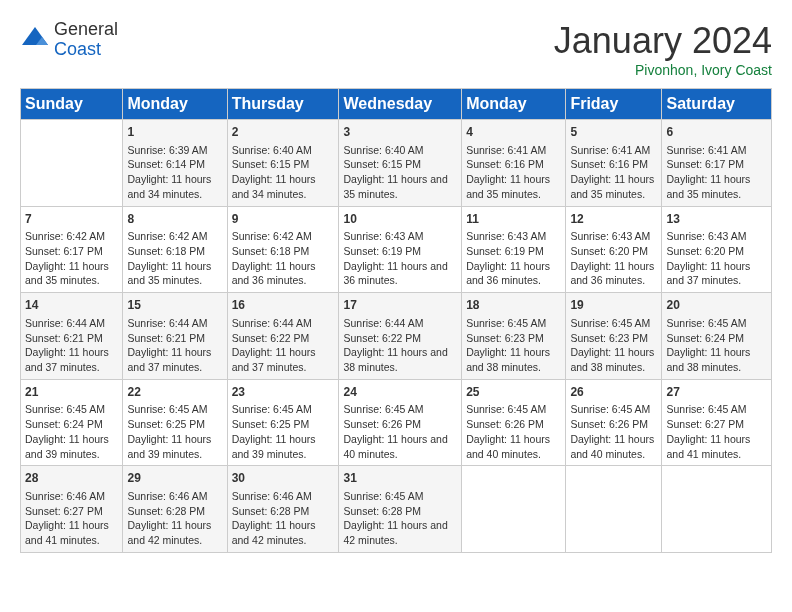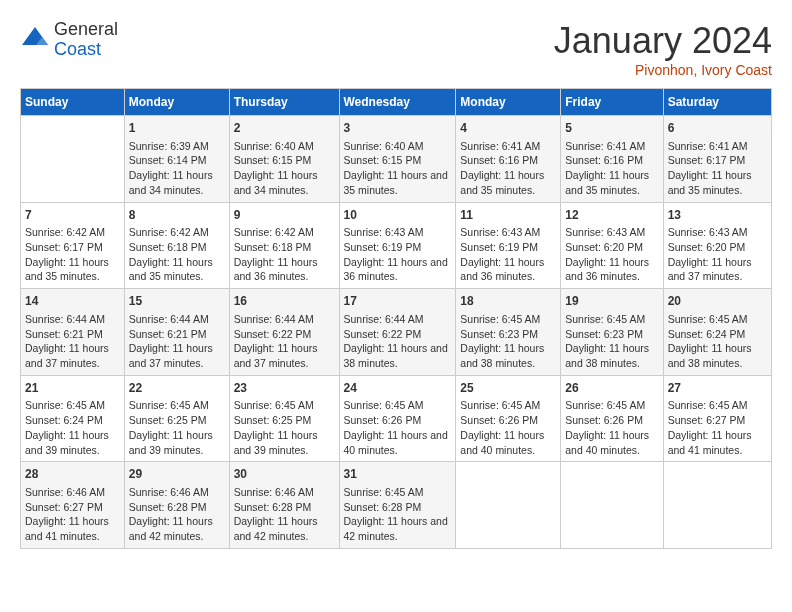--- a/index.html
+++ b/index.html
@@ -38,33 +38,33 @@
       text-align: right;
       margin-left: 16px;
     }
     .month-title {
       font-size: 36px;
       font-weight: normal;
       color: #333;
     }
     .subtitle {
       font-size: 14px;
-      color: #c2410c;
+      color: #15803d;
     }
     table {
       width: 100%;
       border-collapse: collapse;
       font-size: 11px;
     }
     thead tr th {
       background-color: #1565c0;
       color: #fff;
       padding: 6px 4px;
       text-align: left;
-      font-size: 12px;
+      font-size: 16px;
       font-weight: bold;
       border: 1px solid #ccc;
     }
     tbody tr td {
       border: 1px solid #ccc;
       vertical-align: top;
       padding: 4px 4px;
       min-height: 70px;
       height: 80px;
       color: #333;

